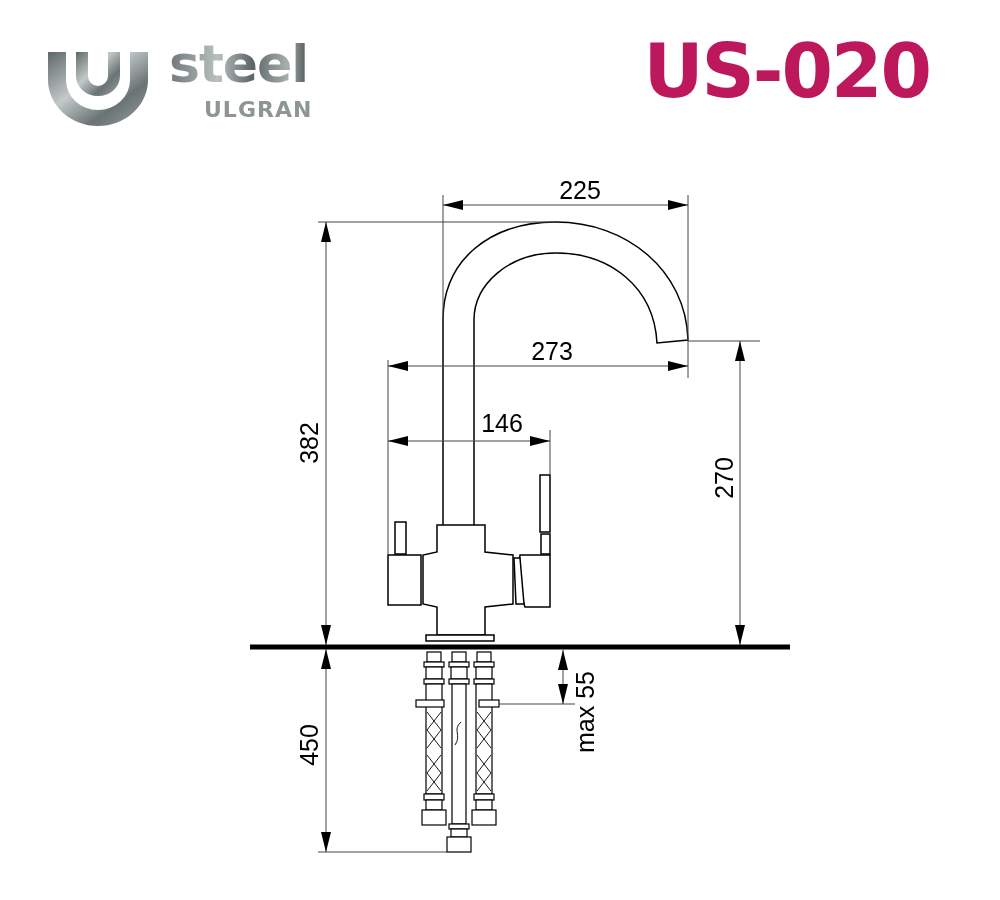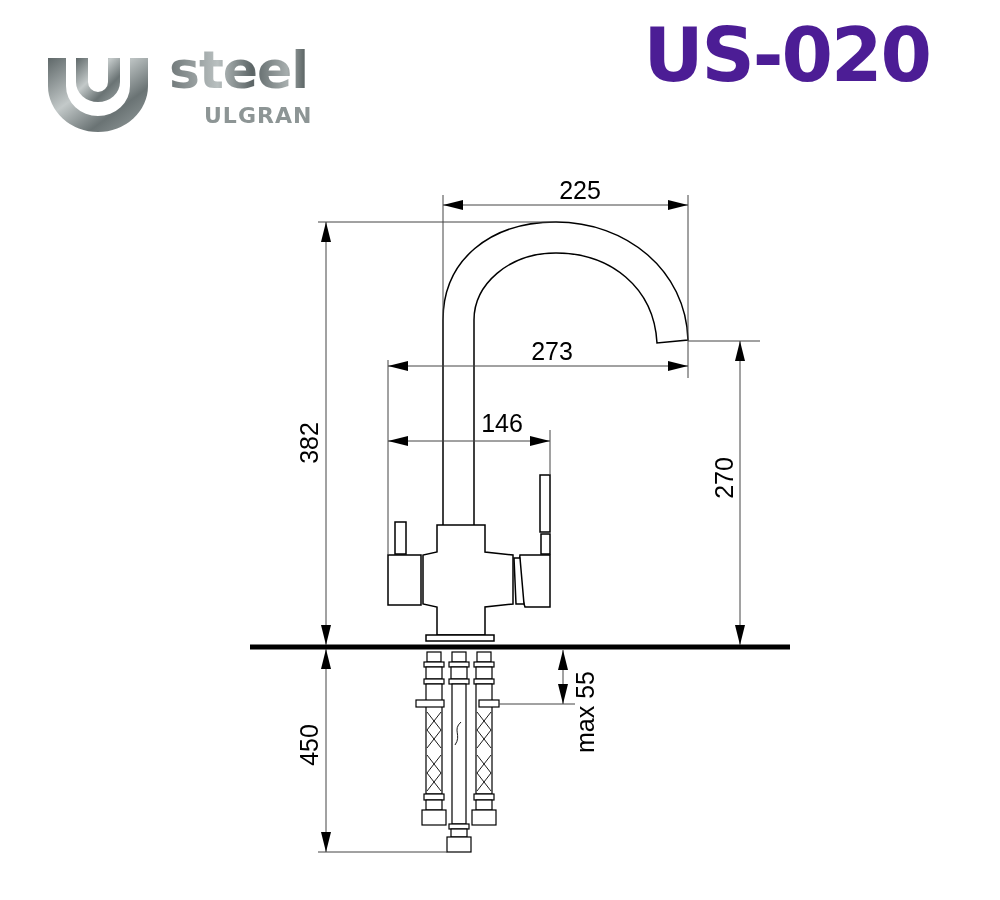--- a/index.html
+++ b/index.html
@@ -1,22 +1,22 @@
 <!DOCTYPE html>
 <html><head>
   <meta charset="utf-8">
   <style>
     html, body { margin: 0; padding: 0; background: #ffffff; }
     body { width: 1000px; height: 900px; position: relative; overflow: hidden; font-family: "Liberation Sans", sans-serif; }
-    .logo { position: absolute; left: 44px; top: 46px; width: 290px; height: 90px; text-decoration: underline; }
+    .logo { position: absolute; left: 44px; top: 40px; width: 290px; height: 90px; text-decoration: underline; }
     .logo-word { position: absolute; left: 125px; top: -6px; font-family: "DejaVu Sans", sans-serif; font-weight: bold; font-size: 52px; letter-spacing: -1px;
       background: linear-gradient(90deg, #6f7778 0%, #b9c0c0 35%, #5c6566 60%, #a7aeae 85%, #4f5858 100%);
       -webkit-background-clip: text; background-clip: text; color: transparent; }
     .logo-sub { position: absolute; left: 160px; top: 57px; font-family: "DejaVu Sans", sans-serif; font-weight: bold; font-size: 22px; letter-spacing: 1px; color: #8d9595; }
-    .model { position: absolute; right: 70px; top: 12px; font-family: "DejaVu Sans", sans-serif; font-weight: bold; font-size: 74px; letter-spacing: -2px; color: #4c1d95; }
+    .model { position: absolute; right: 70px; top: 28px; font-family: "DejaVu Sans", sans-serif; font-weight: bold; font-size: 74px; letter-spacing: -2px; color: #be185d; }
     svg.drawing { position: absolute; left: 0; top: 0; }
     .dim-text { font-family: "Liberation Sans", sans-serif; font-size: 25px; fill: #000; }
   </style>
 </head>
 <body>
 
 <div class="logo">
   <svg width="120" height="90" viewBox="0 0 120 90">
     <defs>
       <linearGradient id="metal" x1="0" y1="0" x2="1" y2="1">

